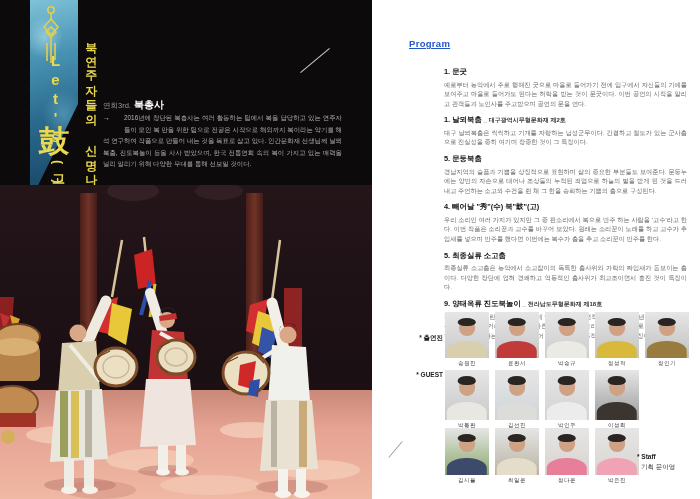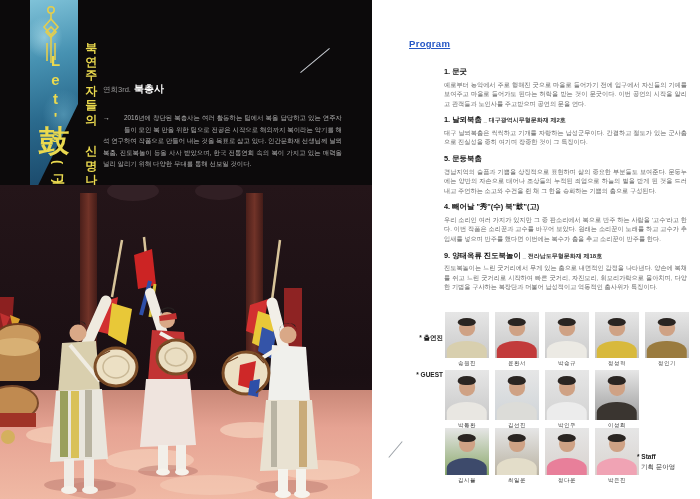--- a/index.html
+++ b/index.html
@@ -26,21 +26,21 @@
     font-family:"DejaVu Serif","Liberation Serif",serif; }
   .title-go { position:absolute; left:41px; top:160px; width:26px;
     writing-mode:vertical-rl; text-orientation:mixed; text-align:center;
     color:#ead94f; font-weight:bold; font-size:13px; letter-spacing:1px; }
   .vertical-subtitle { position:absolute; left:84px; top:33px; height:215px;
     writing-mode:vertical-rl; text-orientation:upright;
     color:#e9d84e; font-weight:bold; font-size:12px; letter-spacing:2.5px; line-height:1.1; }
 
   .event-datetime { position:absolute; left:103px; top:60px; color:#f2f2f2;
     font-weight:bold; font-size:13.5px; letter-spacing:0.4px; }
-  .venue-line { position:absolute; left:103px; top:78px; }
+  .venue-line { position:absolute; left:103px; top:94px; }
   .venue-prefix { color:#9a9a9a; font-size:7.5px; }
   .venue-name { color:#ffffff; font-weight:bold; font-size:10px; margin-left:3px; }
 
   .intro { position:absolute; left:103px; top:112px; width:239px;
     color:#b5b5b5; font-size:6.4px; line-height:1.8; text-align:justify; }
   .intro .arrow { float:left; margin-right:14px; color:#cccccc; font-size:7px; }
 
   .slash-left { position:absolute; left:296px; top:60px; width:38px; height:1px;
     background:#c8ccd2; transform:rotate(-40deg); }
   .slash-right { position:absolute; left:385px; top:449px; width:21px; height:1px;
@@ -252,20 +252,24 @@
       </div>
       <div class="program-item">
         <div class="program-item-title"><span>5. 문둥북춤</span> <span class="program-item-suffix"></span></div>
         <div class="program-item-body">경남지역의 슬픔과 기쁨을 상징적으로 표현하며 삶의 중요한 부분들도 보여준다. 문둥누에는 양반의 자손으로 태어나 조상들의 누적된 죄업으로 하늘의 벌을 받게 된 것을 드러내고 주연하는 소고와 수건을 쥔 채 그 한을 승화하는 기쁨의 춤으로 구성된다.</div>
       </div>
       <div class="program-item">
         <div class="program-item-title"><span>4. 빼어날 "秀"(수) 북"鼓"(고)</span> <span class="program-item-suffix"></span></div>
         <div class="program-item-body">우리 소리인 여러 가지가 있지만 그 중 판소리에서 북으로 반주 하는 사람을 '고수'라고 한다. 이번 작품은 소리꾼과 고수를 바꾸어 보았다. 원래는 소리꾼이 노래를 하고 고수가 추임새를 넣으며 반주를 했다면 이번에는 북수가 춤을 추고 소리꾼이 반주를 한다.</div>
       </div>
       <div class="program-item">
+        <div class="program-item-title"><span>5. 최종실류 소고춤</span> <span class="program-item-suffix"></span></div>
+        <div class="program-item-body">최종실류 소고춤은 농악에서 소고잡이의 독특한 춤사위와 가락의 짜임새가 돋보이는 춤이다. 다양한 장단에 얹혀 경쾌하고 역동적인 춤사위가 최고조이면서 흥진 것이 특징이다.</div>
+      </div>
+      <div class="program-item">
         <div class="program-item-title"><span>9. 양태옥류 진도북놀이</span> <span class="program-item-suffix">_ 전라남도무형문화재 제18호</span></div>
         <div class="program-item-body">진도북놀이는 느린 굿거리에서 무게 있는 춤으로 내면적인 감정을 나타낸다. 양손에 북채를 쥐고 느린 굿거리로 시작하여 빠른 굿거리, 자진모리, 휘모리가락으로 몰아치며, 다양한 기법을 구사하는 북장단과 더불어 남성적이고 역동적인 춤사위가 특징이다.</div>
       </div>
     </div>
 
     <div class="cast-label label-cast">* 출연진</div>
     <div class="cast-label label-guest">* GUEST</div>
 
     <div class="cast-row row-1">
       <div class="cast-cell">

